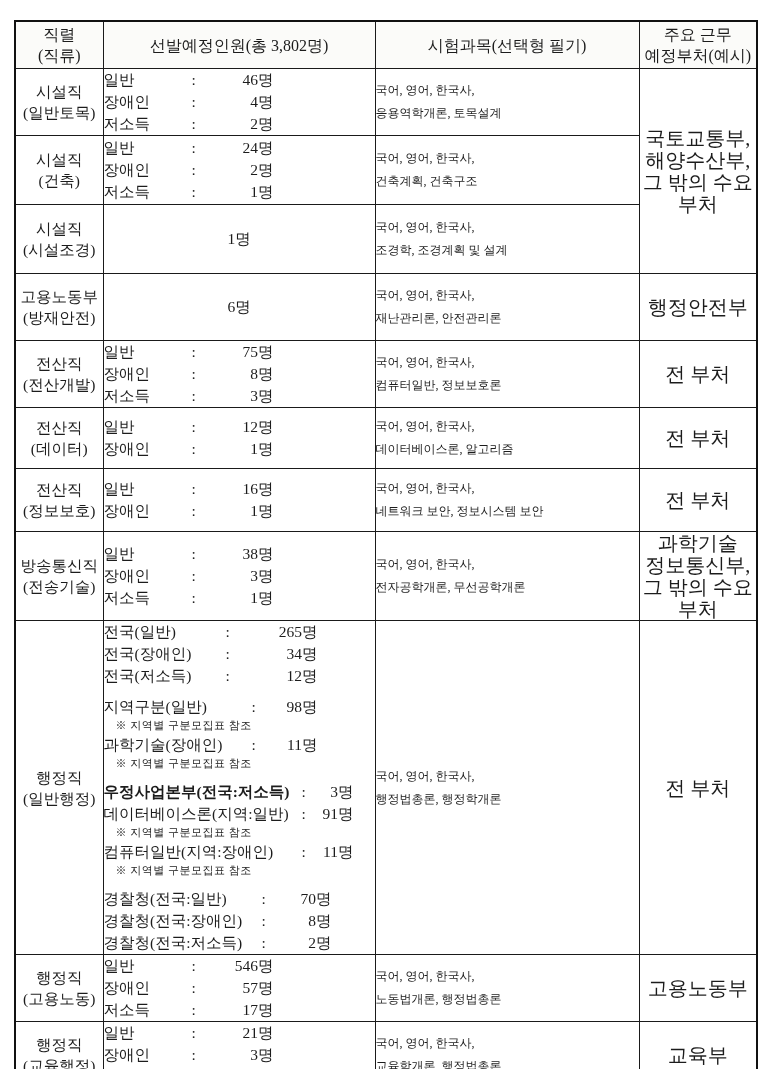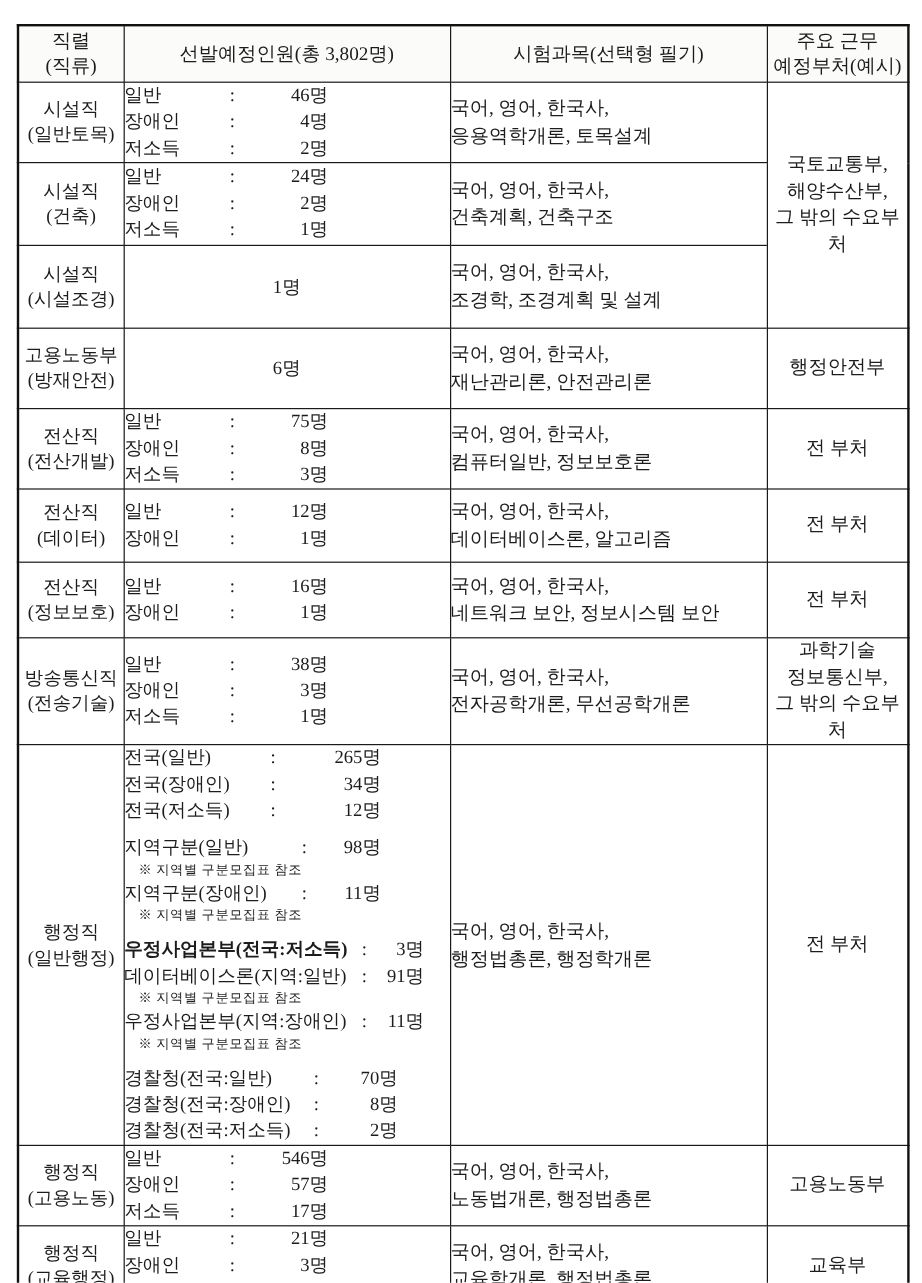--- a/index.html
+++ b/index.html
@@ -31,25 +31,25 @@
   .cell-series{
     text-align:center;white-space:pre-line;font-size:15.5px;line-height:21px;
   }
   .cell-selection{
     font-size:15.5px;
     padding:6px 6px 6px 10px;
     vertical-align:middle;
   }
   .cell-selection.center{text-align:center;}
   .cell-subjects{
-    font-size:16px;white-space:pre-line;line-height:23px;
+    font-size:12px;white-space:pre-line;line-height:23px;
     padding-left:11px;text-align:left;
   }
   .cell-dept{
-    text-align:center;white-space:pre-line;font-size:16px;line-height:22px;
+    text-align:center;white-space:pre-line;font-size:20px;line-height:22px;
   }
   .pline{display:flex;align-items:baseline;line-height:22px;}
   .pl{flex:0 0 auto;}
   .pc{flex:0 0 auto;}
   .pv{flex:1 1 auto;text-align:right;}
   .pnote{
     font-size:11px;line-height:14px;padding-left:12px;color:#222;
     letter-spacing:0.5px;margin:0 0 2px 0;
   }
   .pairs{width:170px;}
@@ -273,40 +273,40 @@
                 </div>
               </div>
             <div class="pgroup" style="width:214px">
                 <div class="pline">
                   <span class="pl" style="width: 148px;">지역구분(일반)</span>
                   <span class="pc">:</span>
                   <span class="pv">98명</span>
                 </div>
                 <div class="pnote">※ 지역별 구분모집표 참조</div>
                 <div class="pline">
-                  <span class="pl" style="width: 148px;">지역구분(장애인)</span>
+                  <span class="pl" style="width: 148px;">과학기술(장애인)</span>
                   <span class="pc">:</span>
                   <span class="pv">11명</span>
                 </div>
                 <div class="pnote">※ 지역별 구분모집표 참조</div>
               </div>
             <div class="pgroup" style="width:250px">
                 <div class="pline">
                   <span class="pl" style="width: 198px; font-weight: bold;">우정사업본부(전국:저소득)</span>
                   <span class="pc">:</span>
                   <span class="pv">3명</span>
                 </div>
                 <div class="pline">
                   <span class="pl" style="width: 198px;">데이터베이스론(지역:일반)</span>
                   <span class="pc">:</span>
                   <span class="pv">91명</span>
                 </div>
                 <div class="pnote">※ 지역별 구분모집표 참조</div>
                 <div class="pline">
-                  <span class="pl" style="width: 198px;">우정사업본부(지역:장애인)</span>
+                  <span class="pl" style="width: 198px;">컴퓨터일반(지역:장애인)</span>
                   <span class="pc">:</span>
                   <span class="pv">11명</span>
                 </div>
                 <div class="pnote">※ 지역별 구분모집표 참조</div>
               </div>
             <div class="pgroup" style="width:228px">
                 <div class="pline">
                   <span class="pl" style="width: 158px;">경찰청(전국:일반)</span>
                   <span class="pc">:</span>
                   <span class="pv">70명</span>

